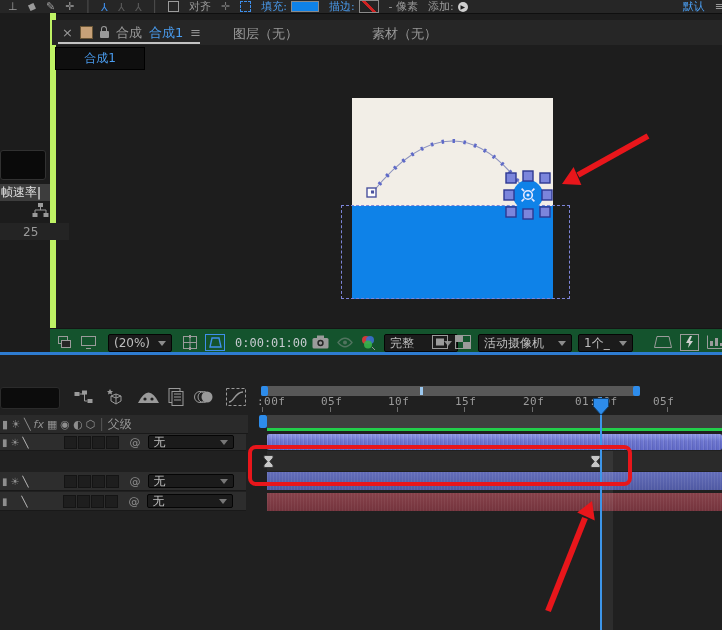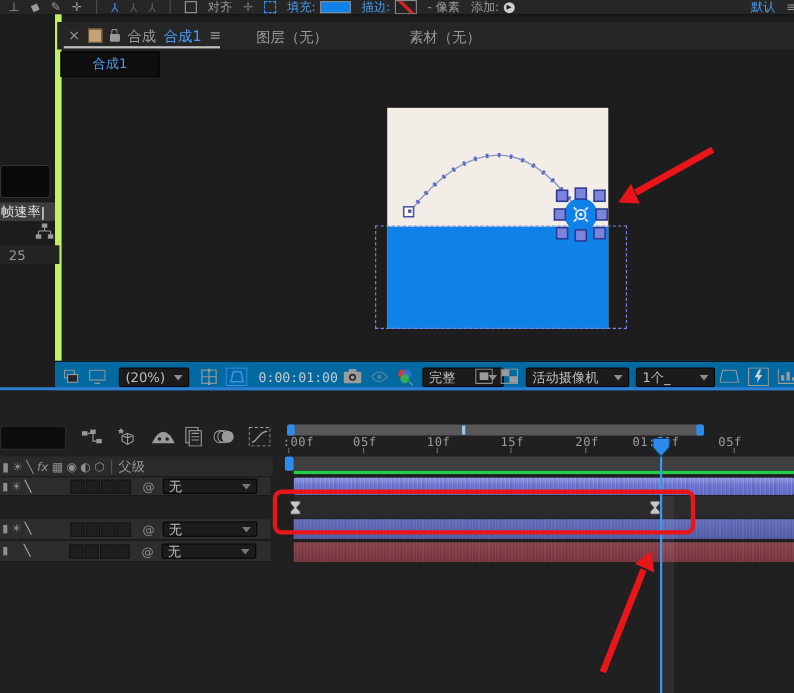--- a/index.html
+++ b/index.html
@@ -68,21 +68,21 @@
     <div class="abs row" style="left:0;top:171px;width:49px;height:17px;background:#3d3d3d;color:#e2e2e2;padding-left:1px">
       <span>帧速率</span>
       <span style="color:#fff">|</span>
     </div>
     <svg class="abs" style="left:32px;top:190px" width="17" height="15" viewBox="0 0 17 15">
       <rect x="6" y="0" width="5" height="4" fill="#9a9a9a"></rect>
       <path d="M8.5,4 v3 M3,7 h11 M3,7 v3 M14,7 v3" stroke="#9a9a9a" fill="none"></path>
       <rect x="0.5" y="10" width="5" height="4" fill="#9a9a9a"></rect>
       <rect x="11.5" y="10" width="5" height="4" fill="#9a9a9a"></rect>
     </svg>
-    <div class="abs row" style="left:0;top:210px;width:46px;height:17px;background:#242424;padding-left:8px;color:#9a9a9a">
+    <div class="abs row" style="left:0;top:210px;width:46px;height:17px;background:#242424;padding-left:23px;color:#9a9a9a">
       <span>25</span>
     </div>
   </div>
 
   <div class="abs row" style="left:52px;top:20px;width:670px;height:25px;background:#262626;gap:7px;padding-left:10px;font-size:13px">
     <span class="gray">×</span>
     <span style="width:11px;height:11px;background:#c7a178;border:1px solid #6b5636;display:inline-block"></span>
     <span class="lockicon"></span>
     <span class="gray">合成</span>
     <span class="blue">合成1</span>
@@ -116,21 +116,21 @@
         <rect x="193" y="129" width="10" height="10"></rect>
         <rect x="210" y="127" width="10" height="10"></rect>
     </g>
     <g stroke="#e6e9ff" stroke-width="1.6" fill="none">
       <circle cx="198" cy="115" r="4.3"></circle>
       <path d="M194.1,111.1 L191.6,108.6 M201.9,111.1 L204.4,108.6 M194.1,118.9 L191.6,121.4 M201.9,118.9 L204.4,121.4"></path>
       <circle cx="198" cy="115" r="0.8" fill="#e6e9ff"></circle>
     </g>
   </svg>
 
-  <div class="abs" style="left:50px;top:328px;width:672px;height:28px;background:#0369a1;border-top:1px solid #151515;border-bottom:1px solid #0d0d0d">
+  <div class="abs" style="left:50px;top:328px;width:672px;height:28px;background:#14532d;border-top:1px solid #151515;border-bottom:1px solid #0d0d0d">
     <svg class="abs" style="left:8px;top:7px" width="14" height="13" viewBox="0 0 14 13">
       <rect x="0.5" y="0.5" width="9" height="7" fill="none" stroke="#9b9b9b"></rect>
         <rect x="3.5" y="4.5" width="9" height="7" fill="#262626" stroke="#9b9b9b"></rect>
     </svg>
     <svg class="abs" style="left:31px;top:7px" width="15" height="13" viewBox="0 0 15 13">
       <rect x="0.5" y="0.5" width="14" height="9" fill="none" stroke="#9b9b9b"></rect>
         <path d="M5,12.5 h5" stroke="#9b9b9b"></path>
     </svg>
     <div class="dd abs" style="left:58px;top:5px;width:64px">
       <span>(20%)</span>
@@ -172,21 +172,21 @@
     </svg>
     <svg class="abs" style="left:405px;top:6px" width="16" height="14" viewBox="0 0 16 14">
       <rect x="0.5" y="0.5" width="15" height="13" fill="none" stroke="#9b9b9b"></rect>
       <rect x="1" y="1" width="7" height="6" fill="#9b9b9b"></rect>
         <rect x="8" y="7" width="7" height="6" fill="#9b9b9b"></rect>
     </svg>
     <div class="dd abs" style="left:428px;top:5px;width:94px">
       <span>活动摄像机</span>
         <span class="tri"></span>
     </div>
-    <div class="dd abs" style="left:528px;top:5px;width:72px">
+    <div class="dd abs" style="left:528px;top:5px;width:55px">
       <span>1个_</span>
         <span class="tri"></span>
     </div>
     <svg class="abs" style="left:604px;top:7px" width="18" height="12" viewBox="0 0 18 12">
       <path d="M3,0.5 h12 M0.5,11.5 h17 M3,0.5 L0.5,11.5 M15,0.5 L17.5,11.5" fill="none" stroke="#9b9b9b"></path>
     </svg>
     <svg class="abs" style="left:630px;top:5px" width="19" height="17" viewBox="0 0 19 17">
       <rect x="0.5" y="0.5" width="18" height="16" fill="none" stroke="#9b9b9b"></rect>
       <path d="M10,2 L6,9 h3 L8,14 L13,7 h-3 L12,2 Z" fill="#cfcfcf"></path>
     </svg>

